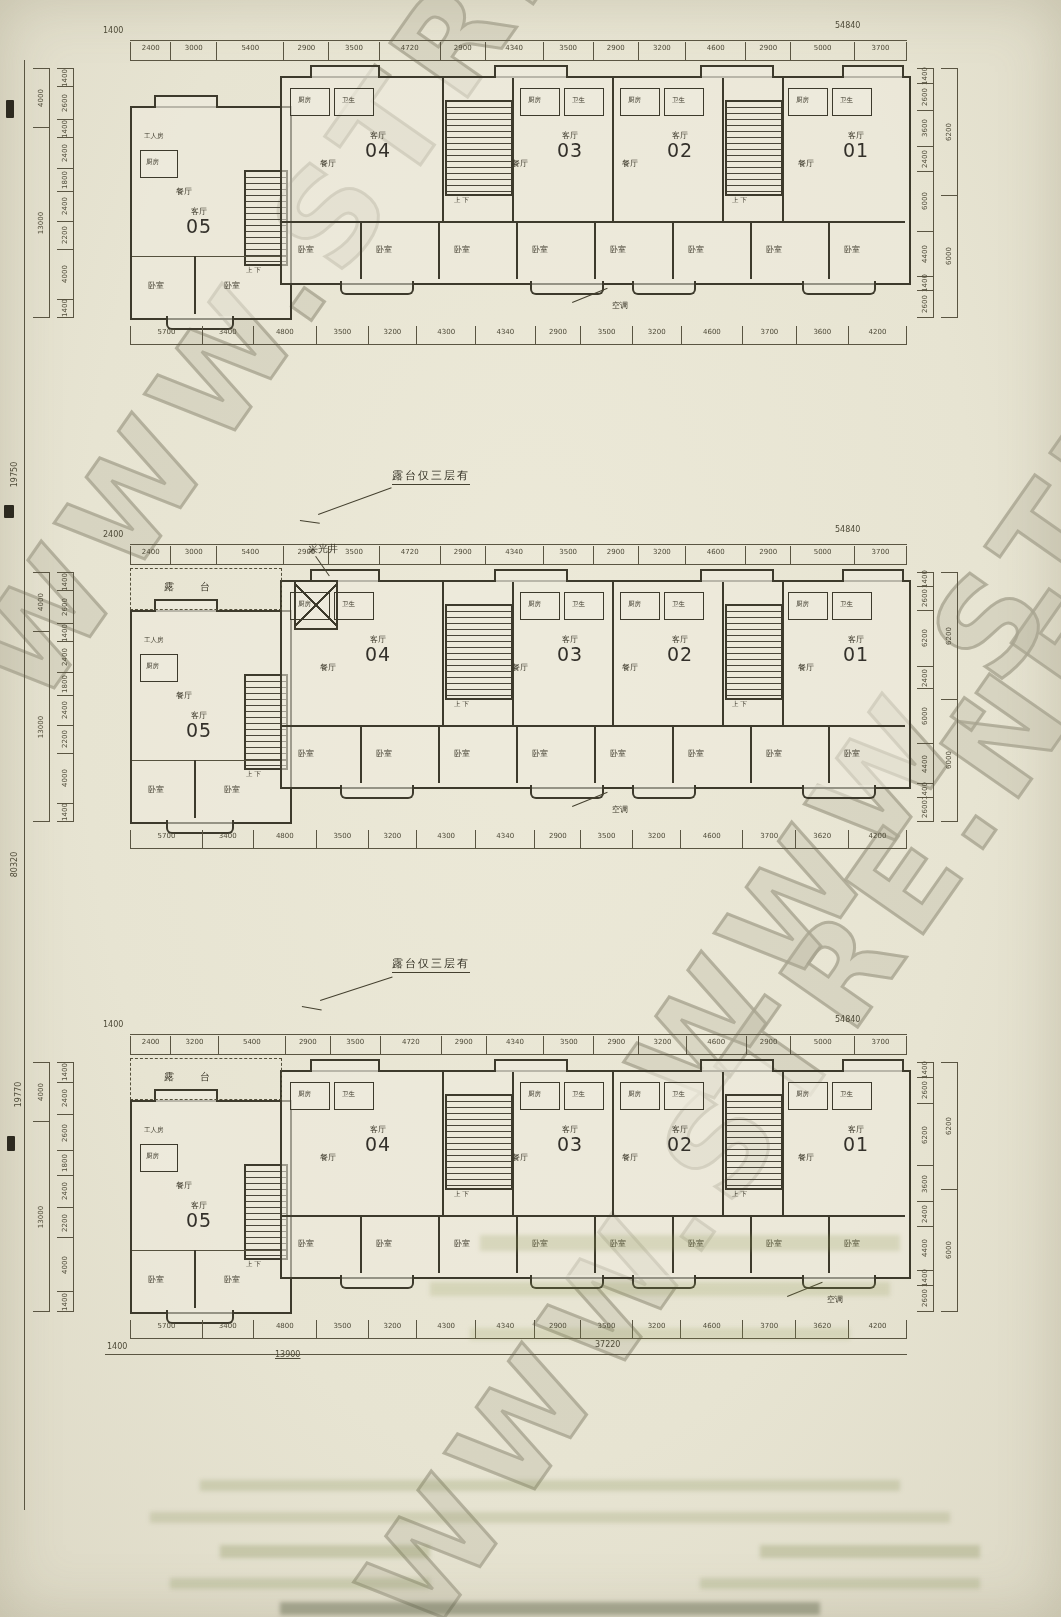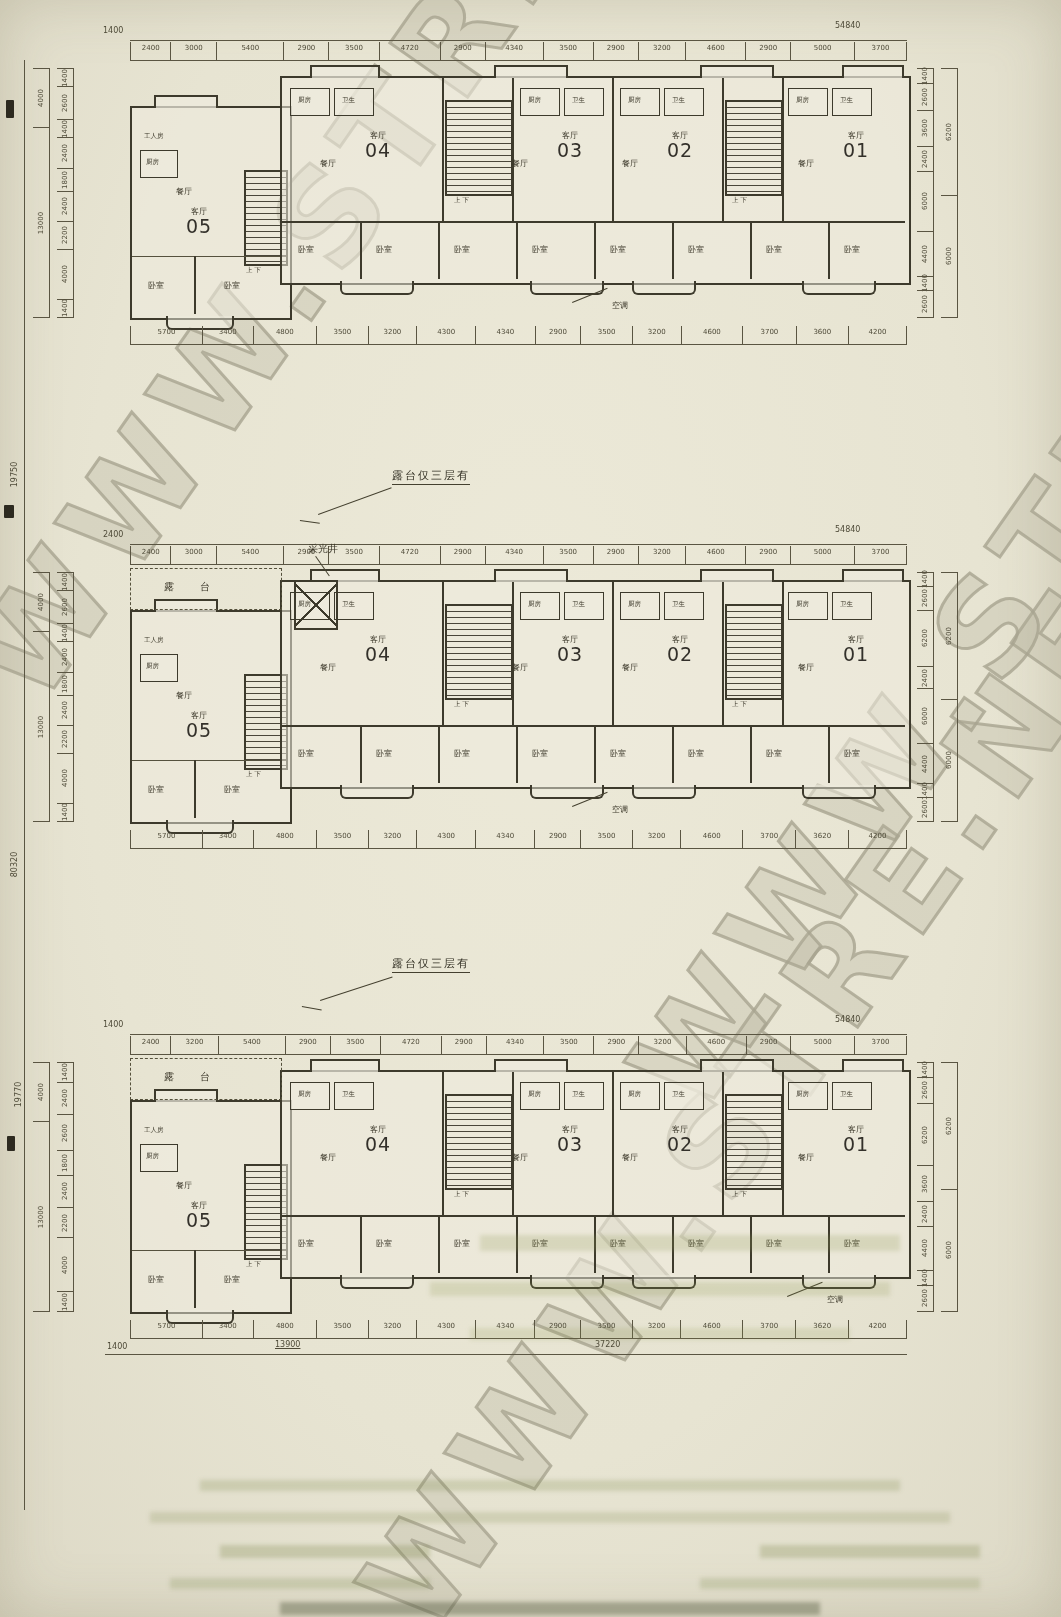--- a/index.html
+++ b/index.html
@@ -779,21 +779,21 @@
         </div>
         <div class="seg" style="flex-grow: 3620;">
           <div class="n">3620</div>
         </div>
         <div class="seg" style="flex-grow: 4200;">
           <div class="n">4200</div>
         </div>
       </div>
       <div class="tline" style="left: 10px; top: 322px; width: 802px;"></div>
       <div class="tl-num" style="left: 12px; top: 320px;">1400</div>
-      <div class="tl-num" style="left: 180px; top: 318px; text-decoration: underline;">13900</div>
+      <div class="tl-num" style="left: 180px; top: 328px; text-decoration: underline;">13900</div>
       <div class="tl-num" style="left: 500px; top: 318px;">37220</div>
       <div class="vcol" style="left: -62px; top: 40px; height: 250px;">
         <div class="vseg" style="flex-grow: 4000;">
           <div class="vn">4000</div>
         </div>
         <div class="vseg" style="flex-grow: 13000;">
           <div class="vn">13000</div>
         </div>
       </div>
       <div class="vcol" style="left: -38px; top: 40px; height: 250px;">

